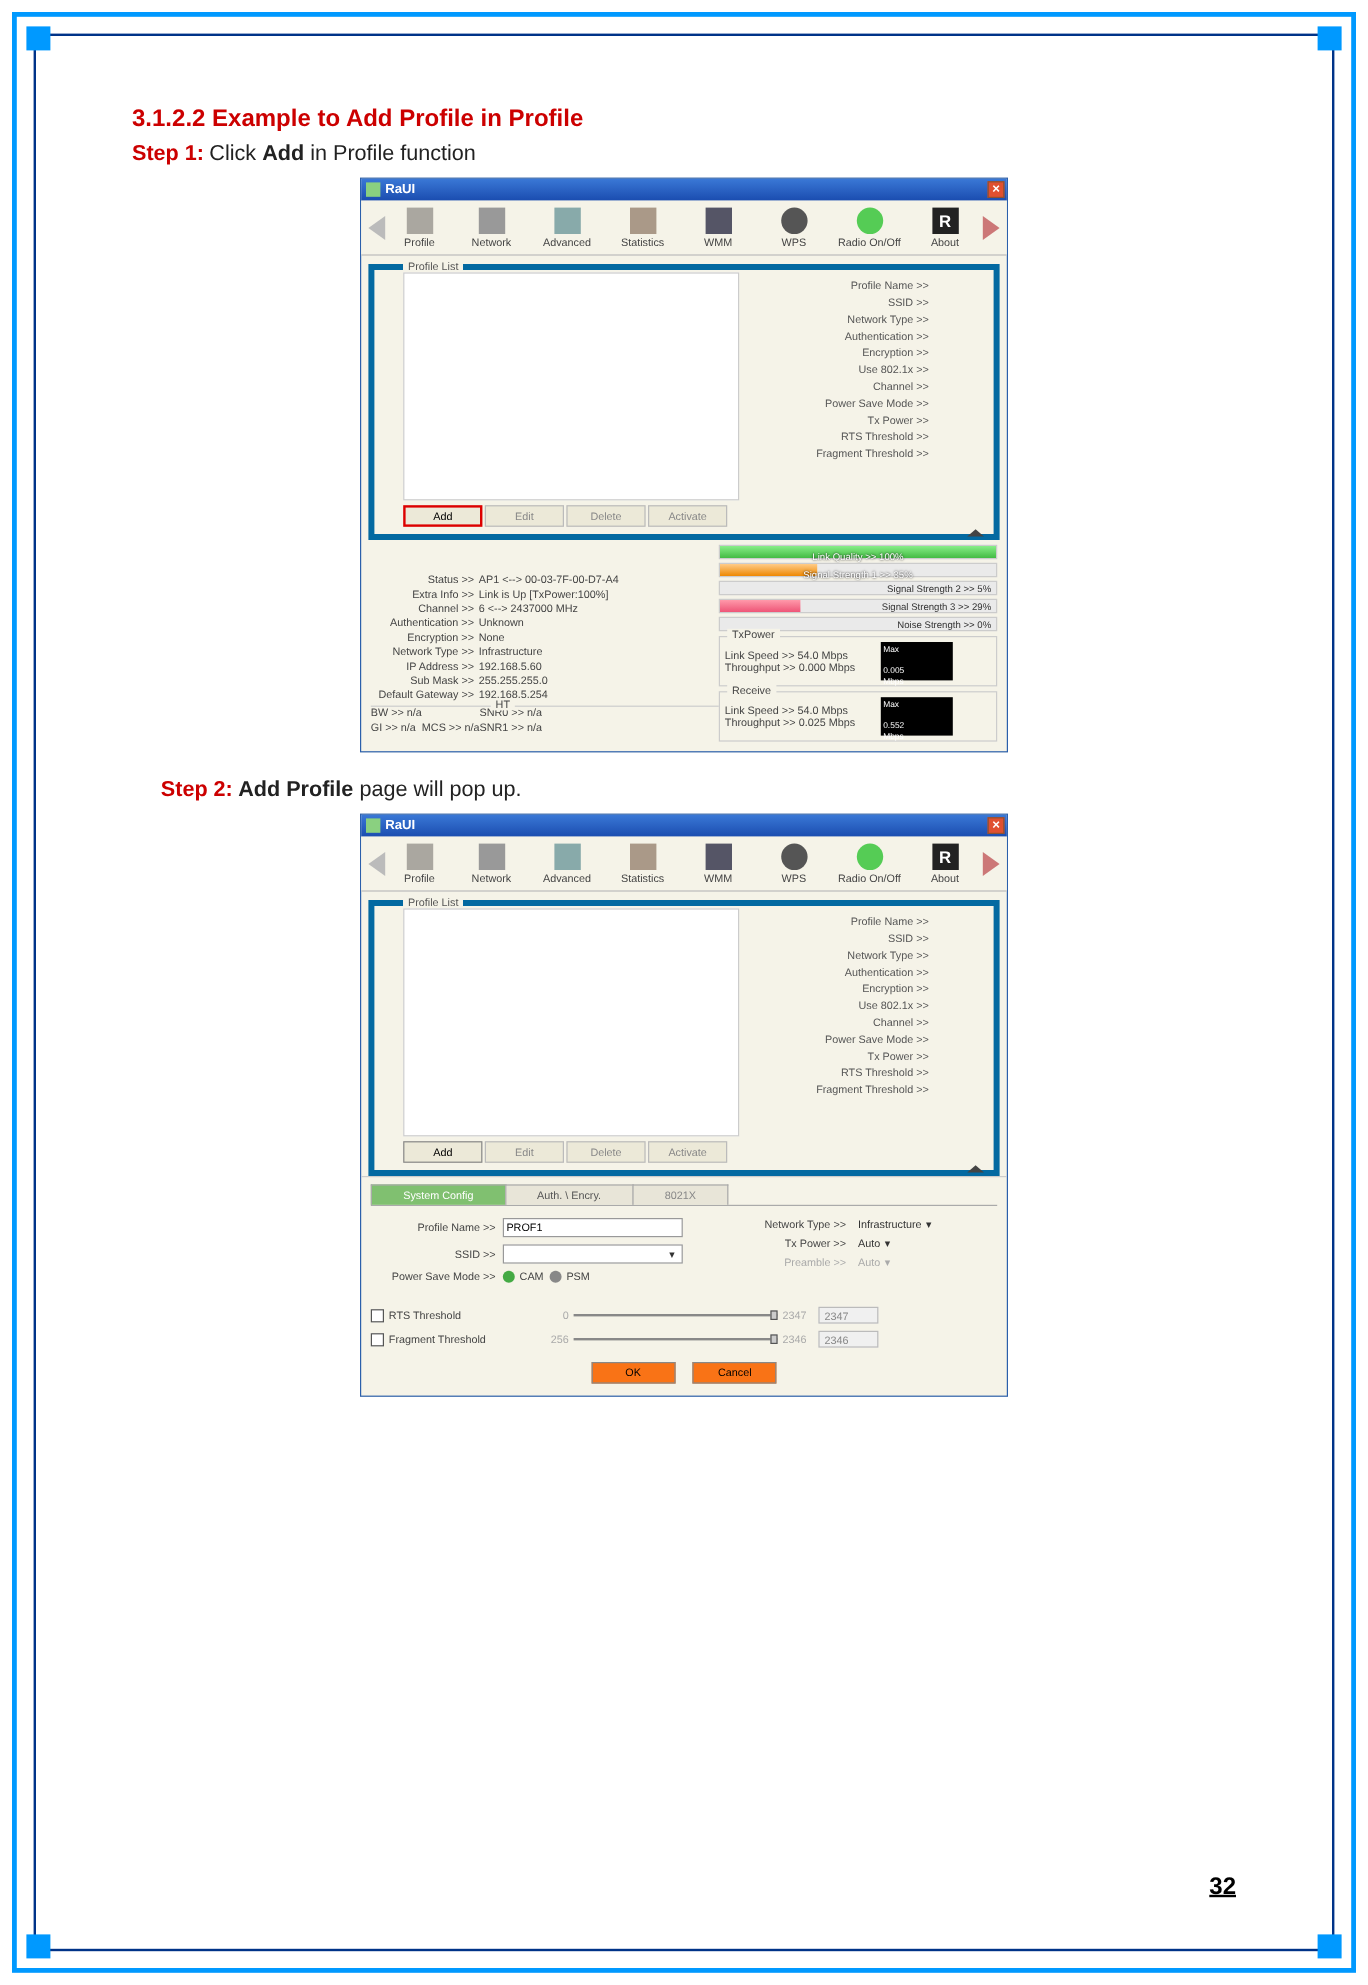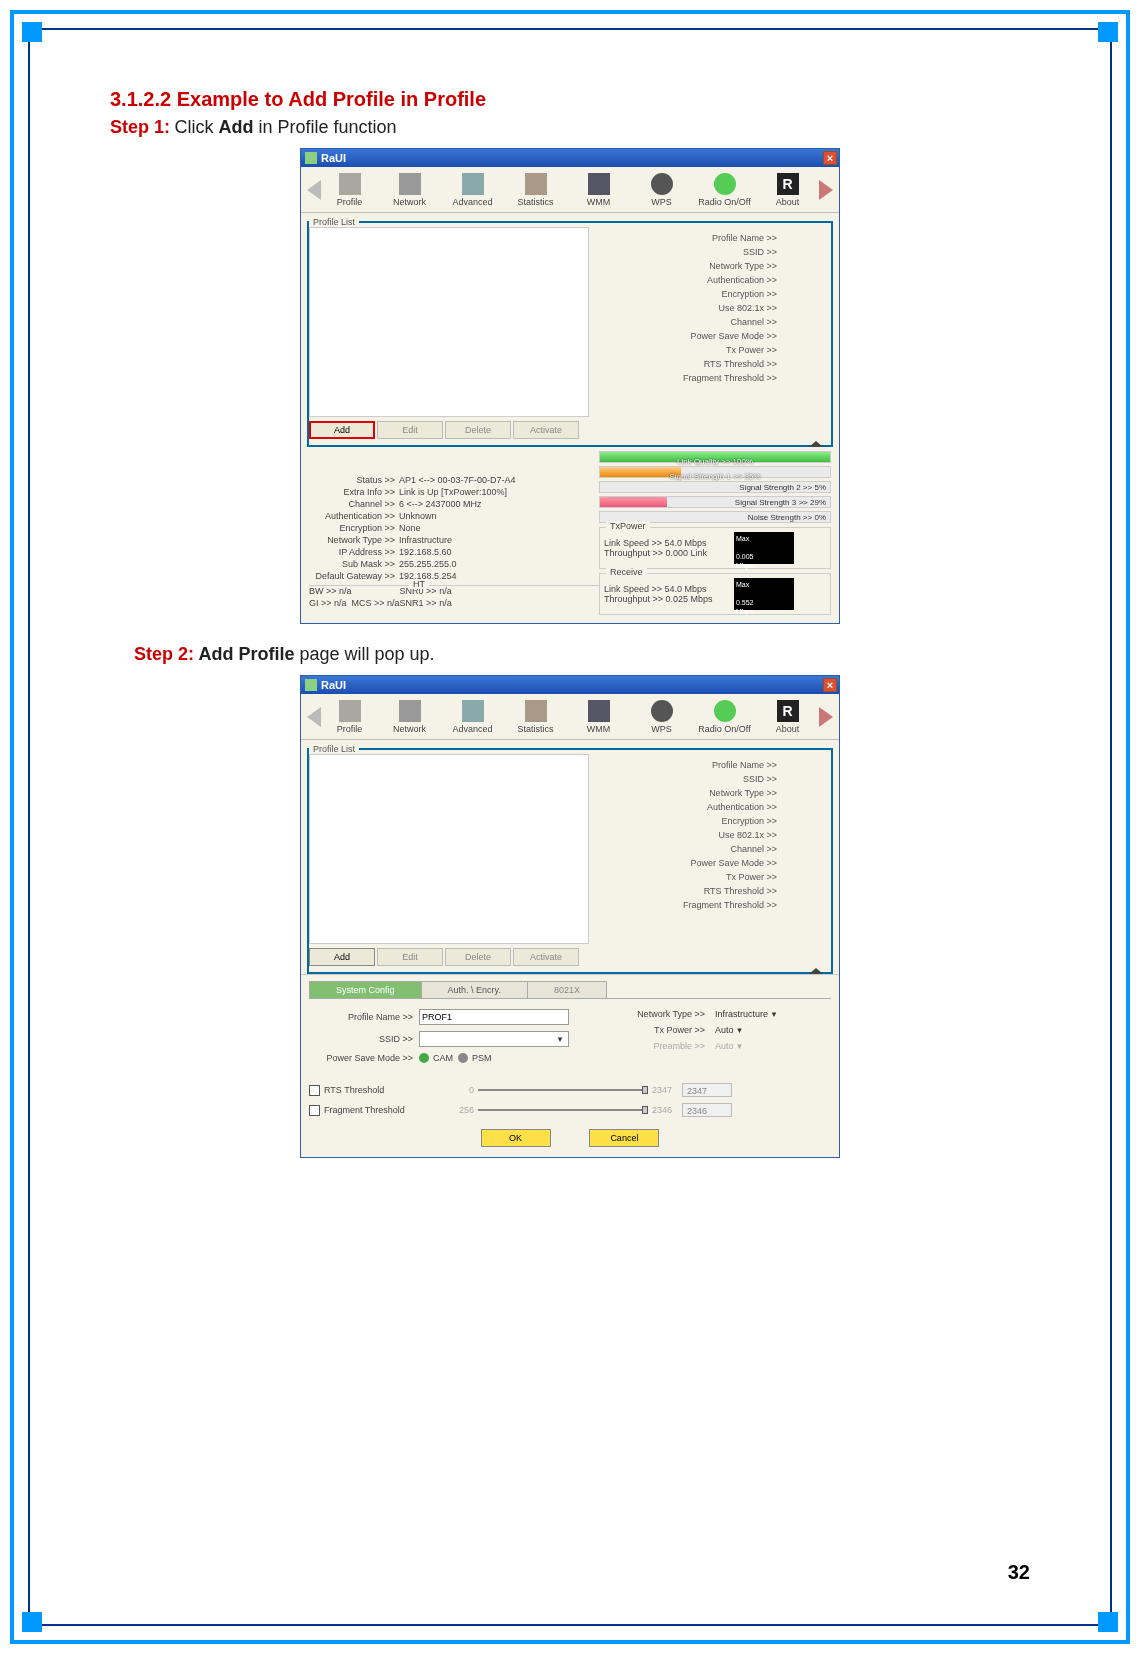--- a/index.html
+++ b/index.html
@@ -19,21 +19,21 @@
   .corner-tr{top:22px;right:22px;}
   .corner-bl{bottom:22px;left:22px;}
   .corner-br{bottom:22px;right:22px;}
 
   .content { position:absolute; left:110px; top:88px; width:920px; }
   .heading { color:#cc0000; font-weight:bold; font-size:20px; }
   .step-label { color:#cc0000; font-weight:bold; font-size:18px; }
   .step-text { font-size:18px; color:#222; }
   .step-text b { font-weight:bold; }
 
-  .page-num { position:absolute; right:110px; bottom:70px; font-weight:bold; font-size:20px; }
+  .page-num { position:absolute; right:110px; bottom:70px; font-weight:bold; font-size:20px;text-decoration:underline; }
 
   
   .win {
     width:540px; margin:10px auto 20px auto;
     border:1px solid #2b5fab;
     font-family: Tahoma, Arial, sans-serif;
     font-size:10px;
     background:#f5f3e8;
     position:relative;
   }
@@ -67,21 +67,21 @@
   .tbicon { width:22px; height:22px; background:#888; margin-bottom:2px; }
   .tbicon.profile{background:#aaa7a0;}
   .tbicon.network{background:#999;}
   .tbicon.advanced{background:#8aa;}
   .tbicon.stats{background:#a98;}
   .tbicon.wmm{background:#556;}
   .tbicon.wps{background:#555;border-radius:50%;}
   .tbicon.radio{background:#5c5;border-radius:50%;}
   .tbicon.about{background:#222;font-weight:bold;color:#fff;text-align:center;line-height:22px;font-size:14px;}
 
-  fieldset.plist { margin:4px 6px 0 6px; border:2px solid #0369a1; font-size:9px; position:relative; }
+  fieldset.plist { margin:4px 6px 0 6px; border:5px solid #0369a1; font-size:9px; position:relative;padding-left:24px; }
   fieldset.plist > legend { font-size:9px; color:#555; padding:0 4px; }
   .plist-body { display:flex; }
   .plist-left {
     width:280px; height:190px; background:#fff; border:1px solid #ccc;
   }
   .plist-right { flex:1; padding:6px 4px; color:#555; }
   .kv { text-align:right; padding-right:50px; margin-bottom:4px; font-size:9px; }
 
   .btnrow { display:flex; margin:4px 0 6px 0; }
   .btn {
@@ -141,21 +141,21 @@
   .radio-dot.sel{background:#4a4;}
   .radio-dot.unsel{background:#888;}
   .chk { width:11px; height:11px; border:1px solid #555; display:inline-block; margin-right:4px; vertical-align:middle; background:#fff;}
 
   .slider { display:inline-block; width:170px; height:8px; position:relative; vertical-align:middle; margin:0 4px;}
   .slider .track { position:absolute; left:0; right:0; top:3px; height:2px; background:#888;}
   .slider .thumb { position:absolute; right:0; top:0; width:6px; height:8px; background:#ccc; border:1px solid #555;}
   .valbox { width:50px; height:14px; border:1px solid #bbb; background:#f0f0f0; color:#888; font-size:9px; padding:0 4px; display:inline-block; line-height:14px;}
 
   .okrow { text-align:center; margin-top:12px;}
-  .okbtn { display:inline-block; width:70px; height:18px; background:#fde047; border:1px solid #888; font-size:9px; line-height:16px; margin:0 18px;}
+  .okbtn { display:inline-block; width:70px; height:18px; background:#f97316; border:1px solid #888; font-size:9px; line-height:16px; margin:0 6px;}
 
   
   .ddval { font-size:9px; color:#333; padding-left:4px;}
   .ddis { color:#aaa; }
 </style>
 </head>
 <body>
 
 <div class="outer-border"></div>
 <div class="inner-border"></div>
@@ -321,21 +321,21 @@
           </div>
         <div class="bar">
             <div class="blabel">Noise Strength &gt;&gt; 0%</div>
           </div>
 
         <div class="tset">
           <span class="tl">TxPower</span>
           <div class="trow">
             <div class="tleft">
               <div><span>Link Speed &gt;&gt;</span> <span>54.0 Mbps</span></div>
-              <div><span>Throughput &gt;&gt;</span> <span>0.000 Link</span></div>
+              <div><span>Throughput &gt;&gt;</span> <span>0.000 Mbps</span></div>
             </div>
             <div class="blackbox" style="white-space:pre;">Max
 
 0.005
 Mbps</div>
           </div>
         </div>
         <div class="tset">
           <span class="tl">Receive</span>
           <div class="trow">

